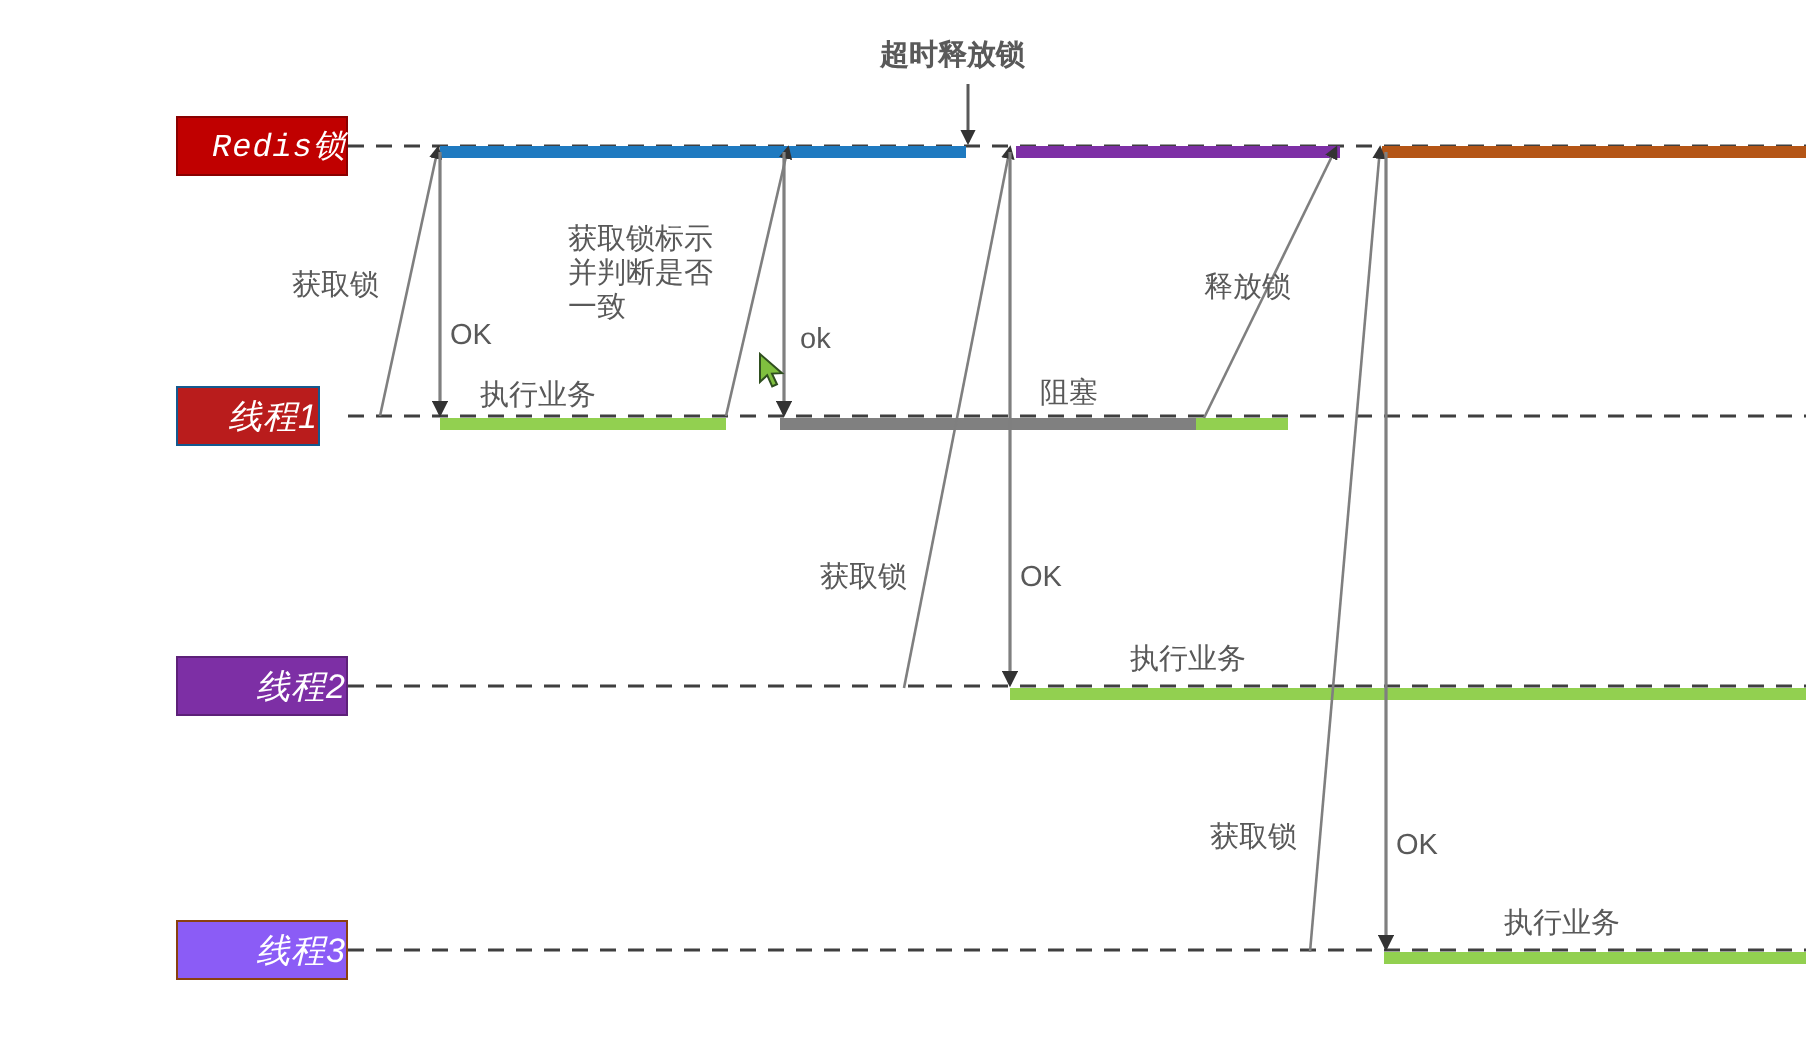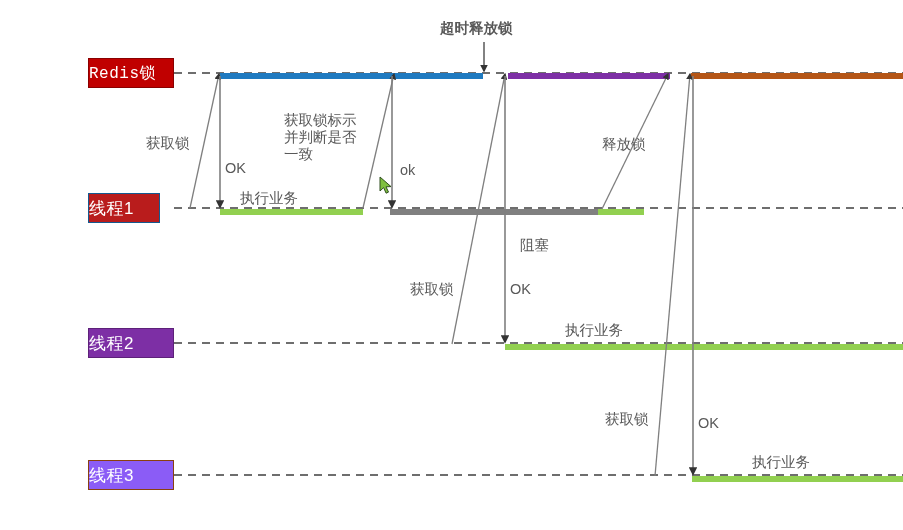--- a/index.html
+++ b/index.html
@@ -17,25 +17,26 @@
   #canvas {
     position: absolute;
     left: 0; top: 0;
     width: 903px;
     height: 530px;
   }
   .lane-label {
     position: absolute;
     display: flex;
     align-items: center;
-    justify-content: flex-start;
+    justify-content: flex-end;
     color: #ffffff;
     font-size: 17px;
     letter-spacing: 0.5px;
     box-sizing: border-box;
+    font-style: italic;
   }
   .lane-label.redis {
     font-family: "Liberation Mono", "DejaVu Sans Mono", monospace;
     font-size: 16px;
   }
   .note {
     position: absolute;
     color: #595959;
     font-size: 14.5px;
     line-height: 17px;
@@ -107,21 +108,21 @@
     </div>
   <div id="notes">
       <div class="note" style="left: 440px; top: 20px; font-weight: bold;">超时释放锁</div>
       <div class="note" style="left: 146px; top: 135px;">获取锁</div>
       <div class="note" style="left: 225px; top: 160px;">OK</div>
       <div class="note" style="left: 284px; top: 112px;">获取锁标示
 并判断是否
 一致</div>
       <div class="note" style="left: 400px; top: 162px;">ok</div>
       <div class="note" style="left: 240px; top: 190px;">执行业务</div>
-      <div class="note" style="left: 520px; top: 189px; margin-top: 48px;">阻塞</div>
+      <div class="note" style="left: 520px; top: 189px;">阻塞</div>
       <div class="note" style="left: 602px; top: 136px;">释放锁</div>
       <div class="note" style="left: 410px; top: 281px;">获取锁</div>
       <div class="note" style="left: 510px; top: 281px;">OK</div>
       <div class="note" style="left: 565px; top: 322px;">执行业务</div>
       <div class="note" style="left: 605px; top: 411px;">获取锁</div>
       <div class="note" style="left: 698px; top: 415px;">OK</div>
       <div class="note" style="left: 752px; top: 454px;">执行业务</div>
     </div>
 
   <svg class="cursor-arrow" id="cursor" viewBox="0 0 14 20" style="left: 379px; top: 176px;">

